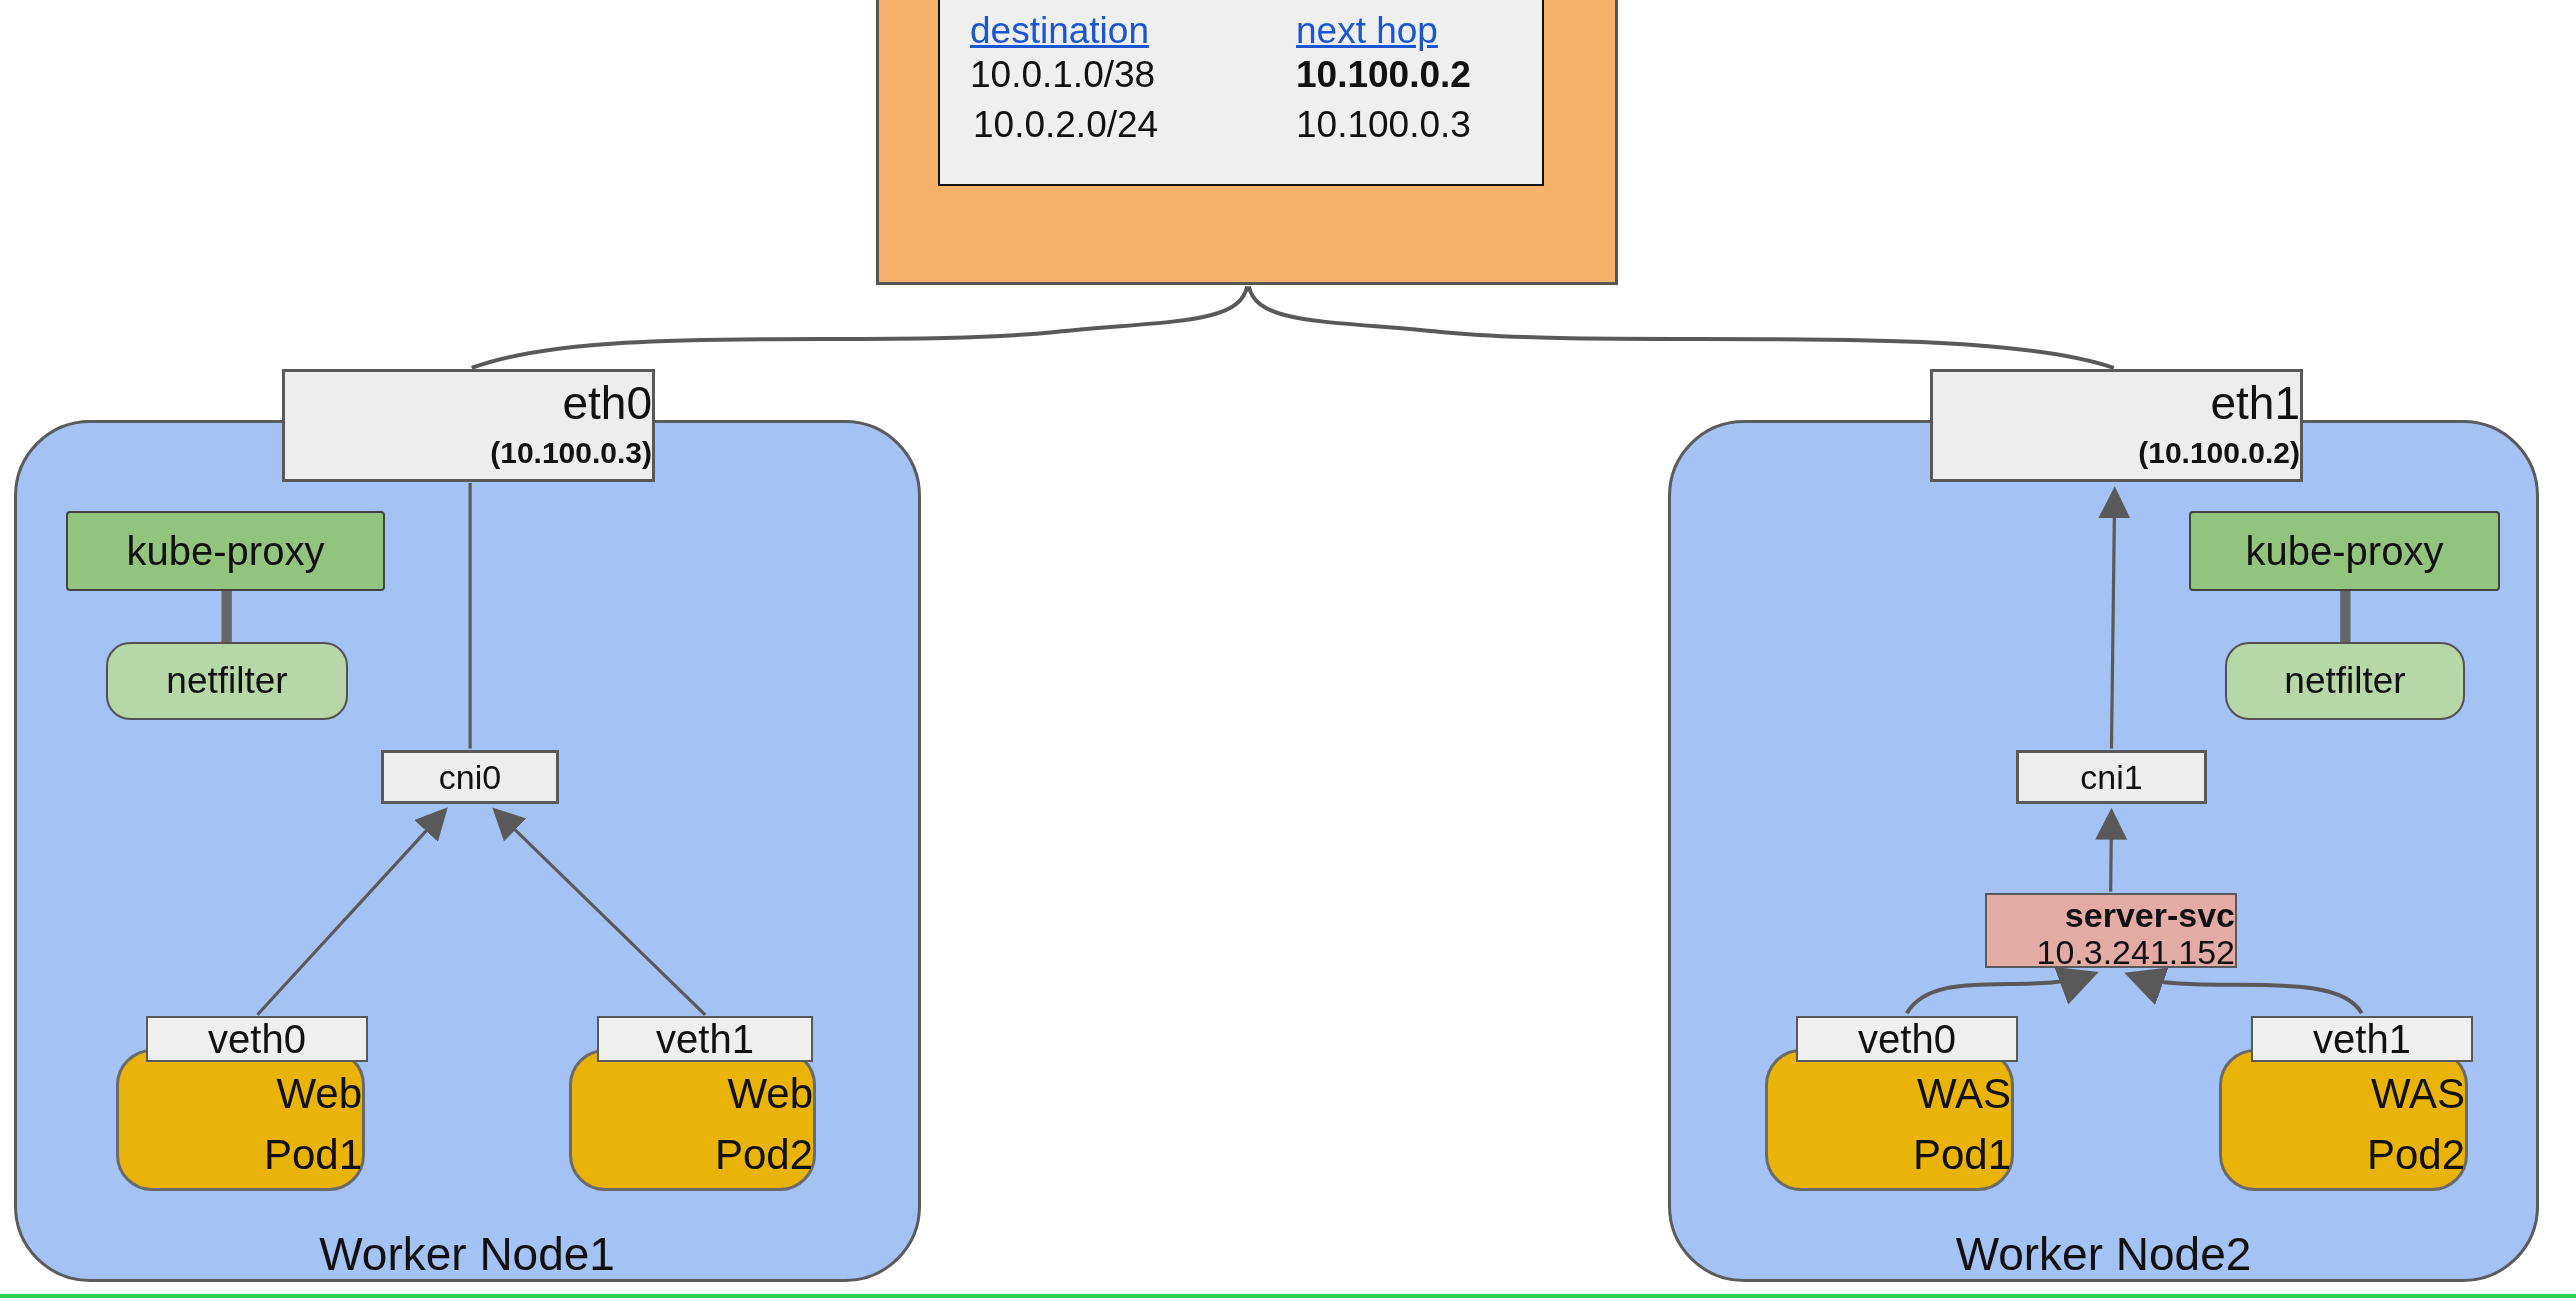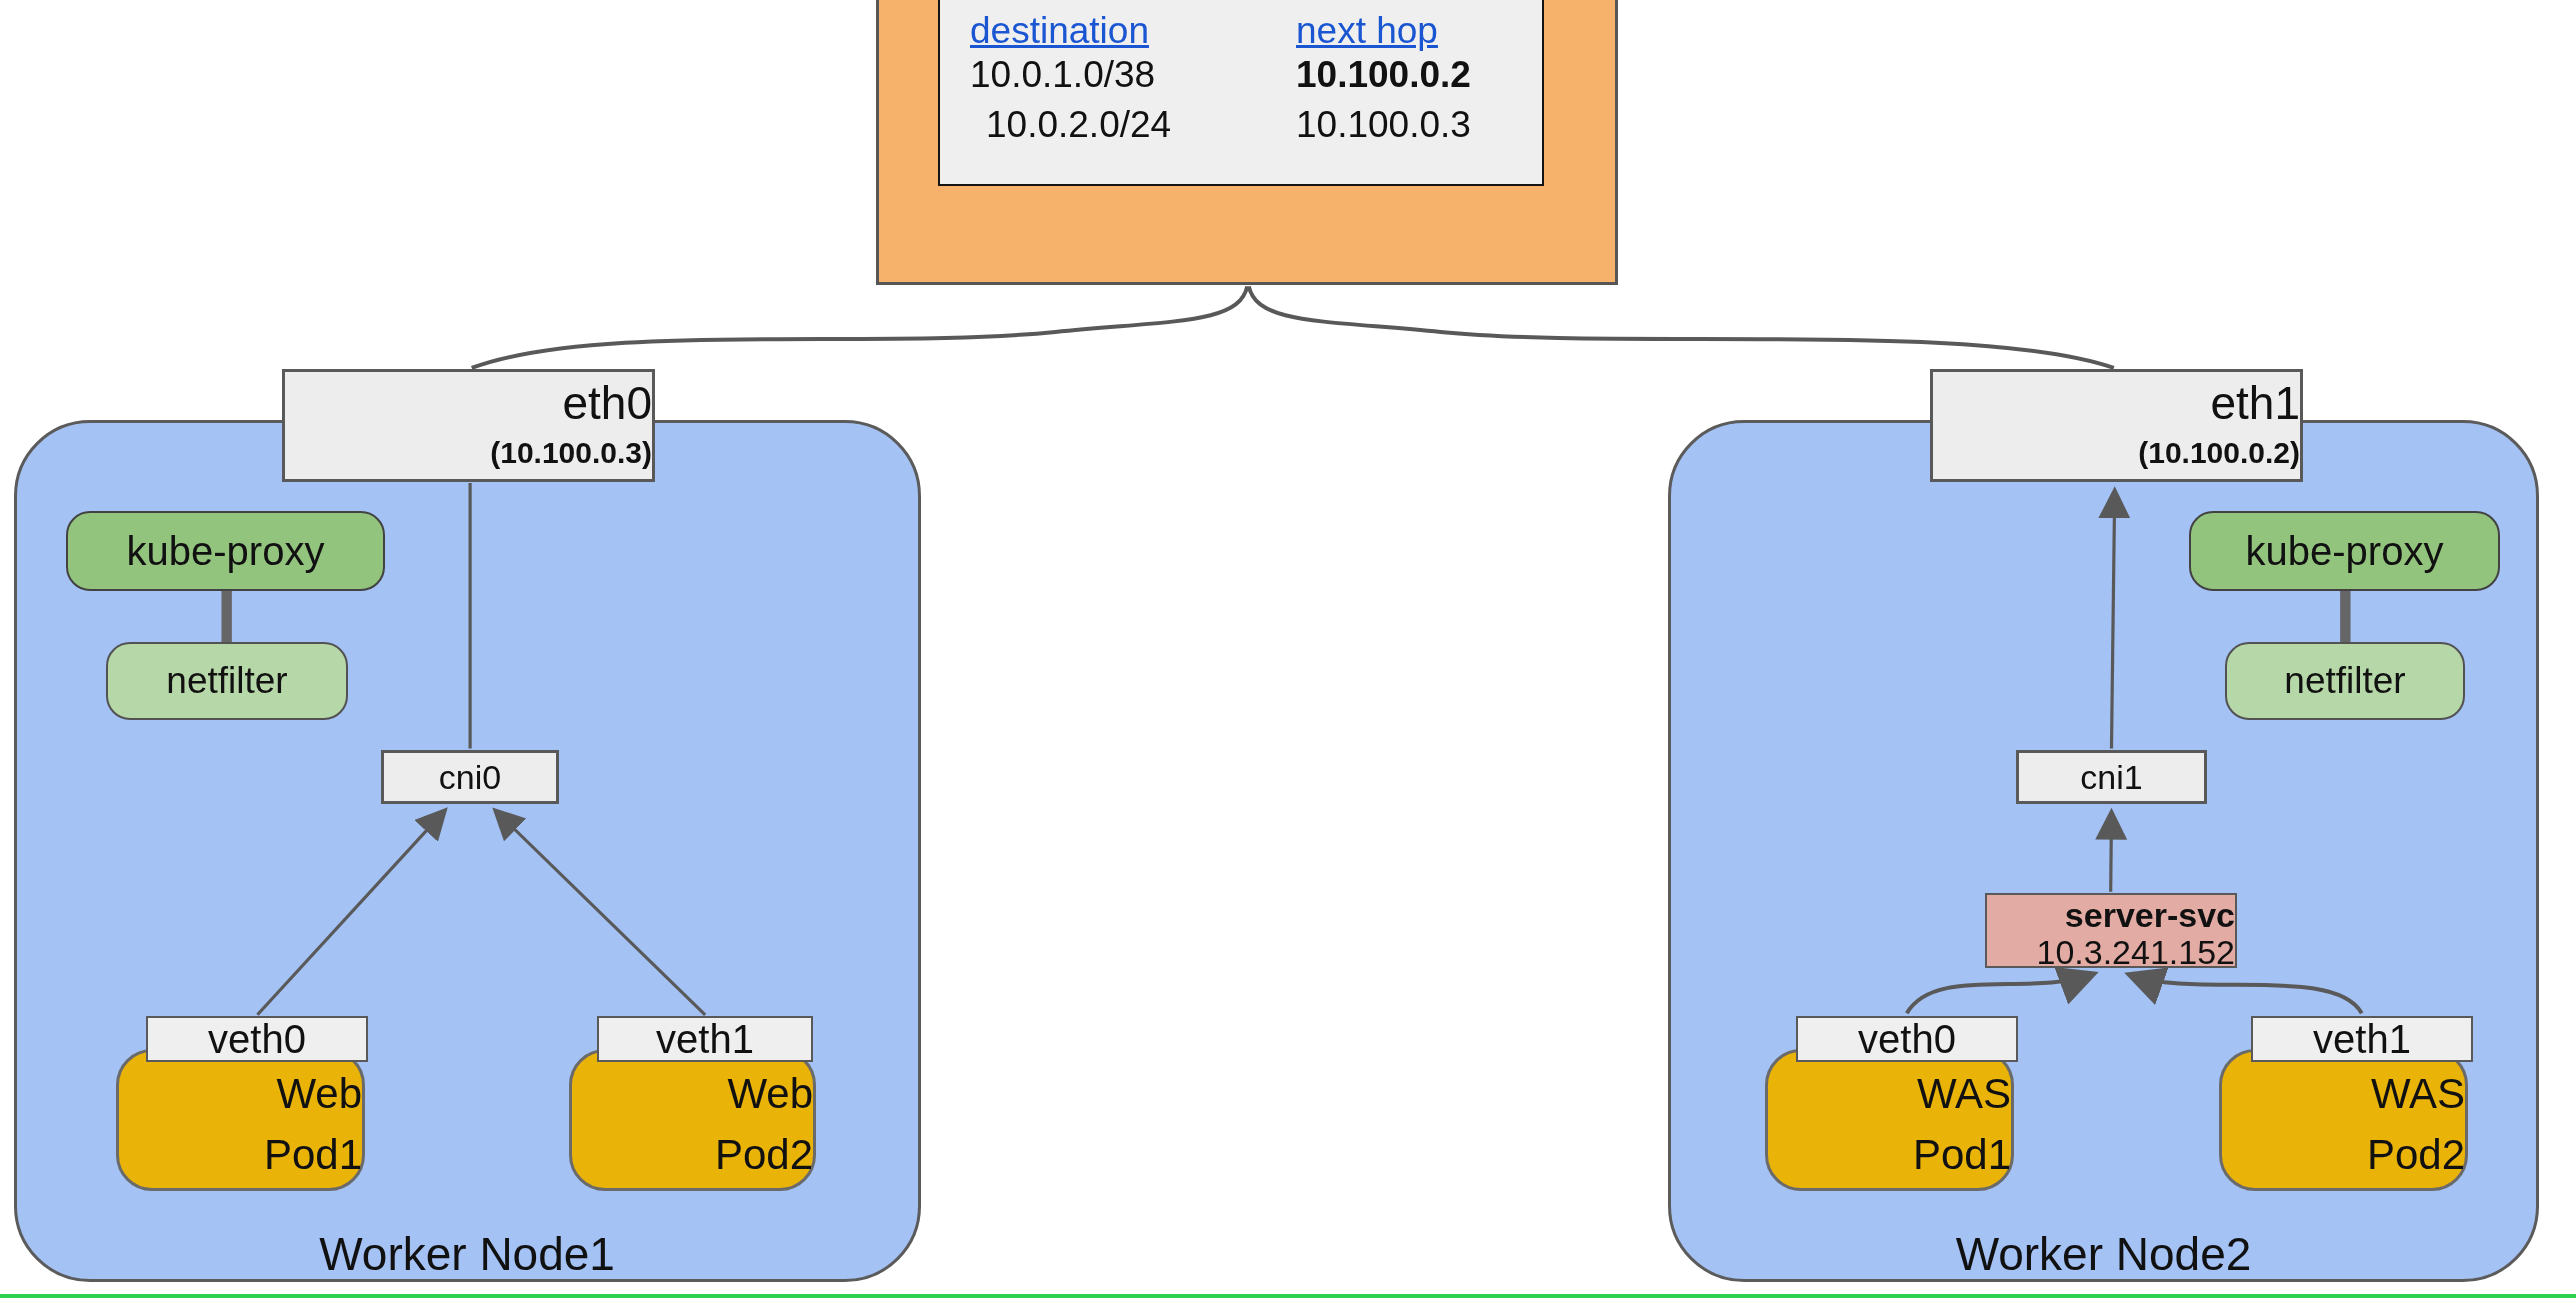--- a/index.html
+++ b/index.html
@@ -47,21 +47,21 @@
     border: 3.2px solid #595959;
     z-index: 4;
   }
   .eth-name { font-size: 46px; line-height: 53px; }
   .eth-ip { font-size: 30px; line-height: 46px; font-weight: bold; }
   .cni { font-size: 34px; text-align: center; }
 
   .kube {
     background: #93C47D;
     border: 2.4px solid #424242;
-    border-radius: 24px;
+    border-radius: 4px;
     z-index: 4;
     font-size: 40px;
   }
   .netf {
     background: #B6D7A8;
     border: 2.4px solid #525252;
     border-radius: 24px;
     z-index: 4;
     font-size: 37px;
   }
@@ -117,21 +117,21 @@
     <rect x="2927" y="735" width="13" height="72" fill="#666666"></rect>
   </svg>
 
   <div class="abs router" style="left:876px; top:-216px; width:742px; height:501px;"></div>
 
   <div class="abs rtable" style="left:938px; top:-112px; width:606px; height:298px;">
     <div class="rtable-cell rtable-head" style="left:30px; top:120px;">destination</div>
     <div class="rtable-cell rtable-head" style="left:356px; top:120px;">next hop</div>
     <div class="rtable-cell" style="left:30px; top:164px;">10.0.1.0/38</div>
     <div class="rtable-cell bold" style="left:356px; top:164px;">10.100.0.2</div>
-    <div class="rtable-cell" style="left:46px; top:214px;">10.0.2.0/24</div>
+    <div class="rtable-cell" style="left:33px; top:214px;">10.0.2.0/24</div>
     <div class="rtable-cell" style="left:356px; top:214px;">10.100.0.3</div>
   </div>
 
 
   <div class="abs node" style="left:13.6px; top:420px; width:907px; height:862px;"></div>
   <div class="abs node-title" style="left:13.6px; top:1227px; width:907px;">Worker Node1</div>
 
   <div class="abs graybox col" style="left:282px; top:369px; width:373px; height:113px; padding-top:4.8px;">
     <div class="eth-name">eth0</div>
     <div class="eth-ip">(10.100.0.3)</div>

